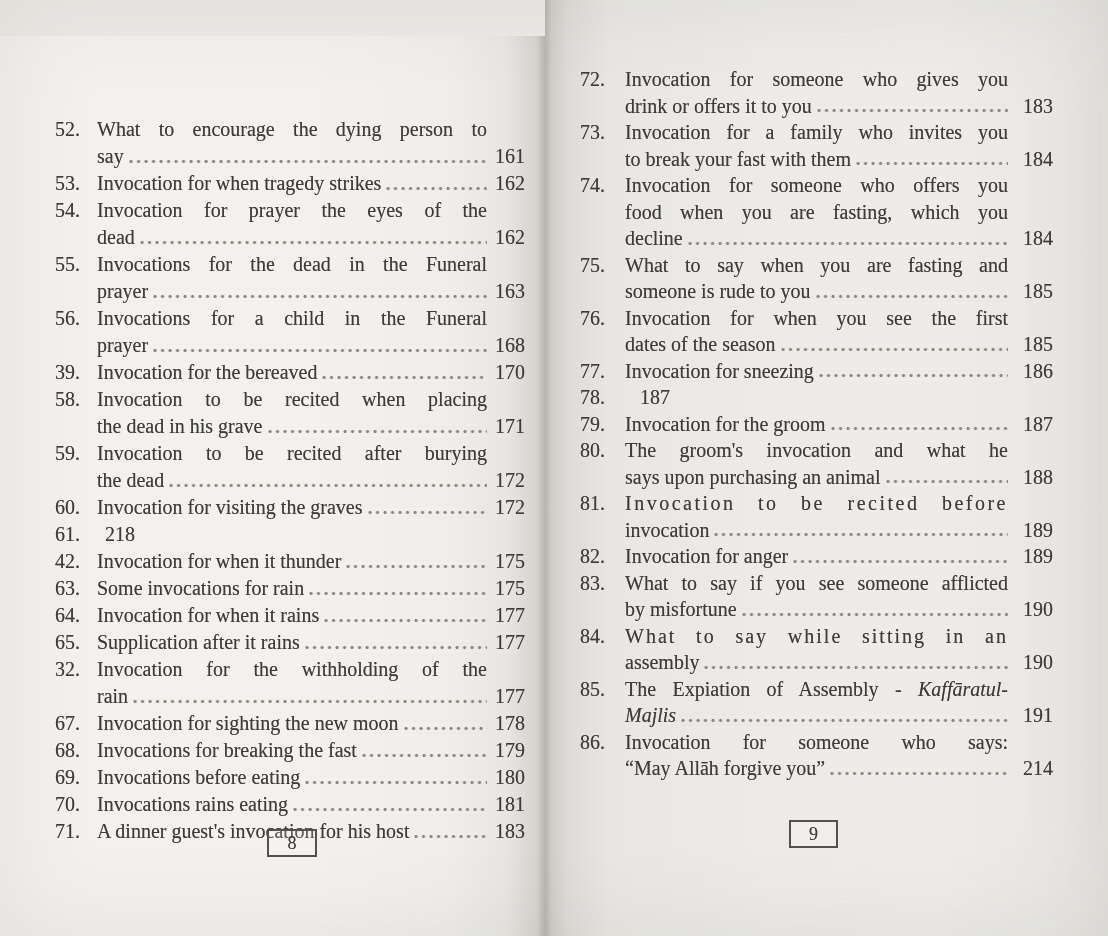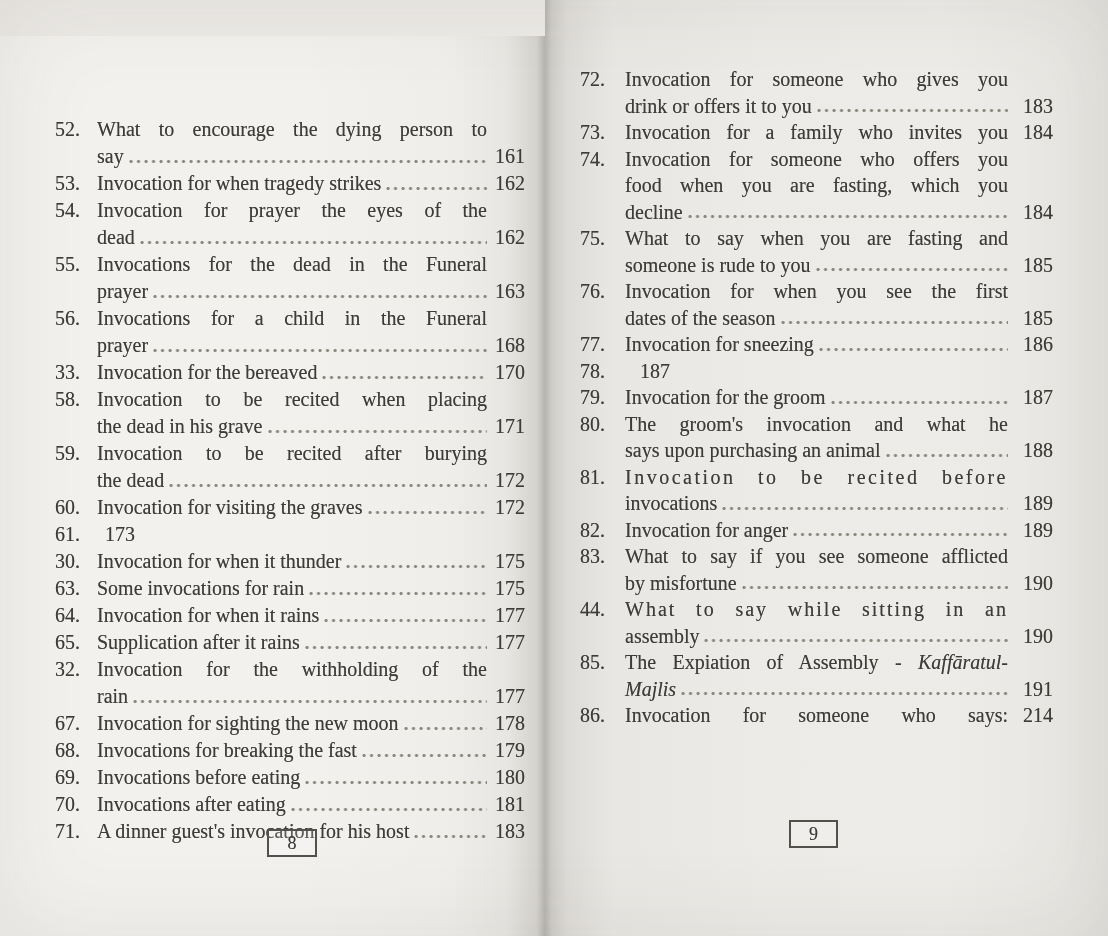--- a/index.html
+++ b/index.html
@@ -107,21 +107,21 @@
           <div class="c-mid">
             <div class="jline">Invocations for a child in the Funeral</div>
             <div class="lline">
               <span class="ltext">prayer</span>
               <span class="dots"></span>
             </div>
           </div>
           <div class="c-pg">168</div>
         </div>
         <div class="entry">
-          <div class="c-num">33.</div>
+          <div class="c-num">39.</div>
           <div class="c-mid">
             <div class="lline">
               <span class="ltext">Invocation for the bereaved</span>
               <span class="dots"></span>
             </div>
           </div>
           <div class="c-pg">170</div>
         </div>
         <div class="entry">
           <div class="c-num">58.</div>
@@ -150,24 +150,24 @@
           <div class="c-mid">
             <div class="lline">
               <span class="ltext">Invocation for visiting the graves</span>
               <span class="dots"></span>
             </div>
           </div>
           <div class="c-pg">172</div>
         </div>
         <div class="entry">
           <div class="c-num">61.</div>
-          <div class="c-pg">173</div>
-        </div>
-        <div class="entry">
-          <div class="c-num">30.</div>
+          <div class="c-pg">218</div>
+        </div>
+        <div class="entry">
+          <div class="c-num">42.</div>
           <div class="c-mid">
             <div class="lline">
               <span class="ltext">Invocation for when it thunder</span>
               <span class="dots"></span>
             </div>
           </div>
           <div class="c-pg">175</div>
         </div>
         <div class="entry">
           <div class="c-num">63.</div>
@@ -237,21 +237,21 @@
               <span class="ltext">Invocations before eating</span>
               <span class="dots"></span>
             </div>
           </div>
           <div class="c-pg">180</div>
         </div>
         <div class="entry">
           <div class="c-num">70.</div>
           <div class="c-mid">
             <div class="lline">
-              <span class="ltext">Invocations after eating</span>
+              <span class="ltext">Invocations rains eating</span>
               <span class="dots"></span>
             </div>
           </div>
           <div class="c-pg">181</div>
         </div>
         <div class="entry">
           <div class="c-num">71.</div>
           <div class="c-mid">
             <div class="lline">
               <span class="ltext">A dinner guest's invocation for his host</span>
@@ -274,20 +274,21 @@
               <span class="dots"></span>
             </div>
           </div>
           <div class="c-pg">183</div>
         </div>
         <div class="entry">
           <div class="c-num">73.</div>
           <div class="c-mid">
             <div class="jline">Invocation for a family who invites you</div>
             <div class="lline">
+              <span class="ltext">to break your fast with them</span>
               <span class="dots"></span>
             </div>
           </div>
           <div class="c-pg">184</div>
         </div>
         <div class="entry">
           <div class="c-num">74.</div>
           <div class="c-mid">
             <div class="jline">Invocation for someone who offers you</div>
             <div class="jline">food when you are fasting, which you</div>
@@ -353,21 +354,21 @@
               <span class="dots"></span>
             </div>
           </div>
           <div class="c-pg">188</div>
         </div>
         <div class="entry">
           <div class="c-num">81.</div>
           <div class="c-mid">
             <div class="jline" style="letter-spacing: 2.5px; font-family: Liberation Serif, serif;">Invocation to be recited before</div>
             <div class="lline">
-              <span class="ltext">invocations</span>
+              <span class="ltext">invocation</span>
               <span class="dots"></span>
             </div>
           </div>
           <div class="c-pg">189</div>
         </div>
         <div class="entry">
           <div class="c-num">82.</div>
           <div class="c-mid">
             <div class="lline">
               <span class="ltext">Invocation for anger</span>
@@ -381,21 +382,21 @@
           <div class="c-mid">
             <div class="jline">What to say if you see someone afflicted</div>
             <div class="lline">
               <span class="ltext">by misfortune</span>
               <span class="dots"></span>
             </div>
           </div>
           <div class="c-pg">190</div>
         </div>
         <div class="entry">
-          <div class="c-num">44.</div>
+          <div class="c-num">84.</div>
           <div class="c-mid">
             <div class="jline" style="letter-spacing: 2px;">What to say while sitting in an</div>
             <div class="lline">
               <span class="ltext">assembly</span>
               <span class="dots"></span>
             </div>
           </div>
           <div class="c-pg">190</div>
         </div>
         <div class="entry">
@@ -407,20 +408,21 @@
               <span class="dots"></span>
             </div>
           </div>
           <div class="c-pg">191</div>
         </div>
         <div class="entry">
           <div class="c-num">86.</div>
           <div class="c-mid">
             <div class="jline">Invocation for someone who says:</div>
             <div class="lline">
+              <span class="ltext">“May Allāh forgive you”</span>
               <span class="dots"></span>
             </div>
           </div>
           <div class="c-pg">214</div>
         </div>
       </div>
   </div>
 
   <div class="pagenum-box box-left">
     <span>8</span>

